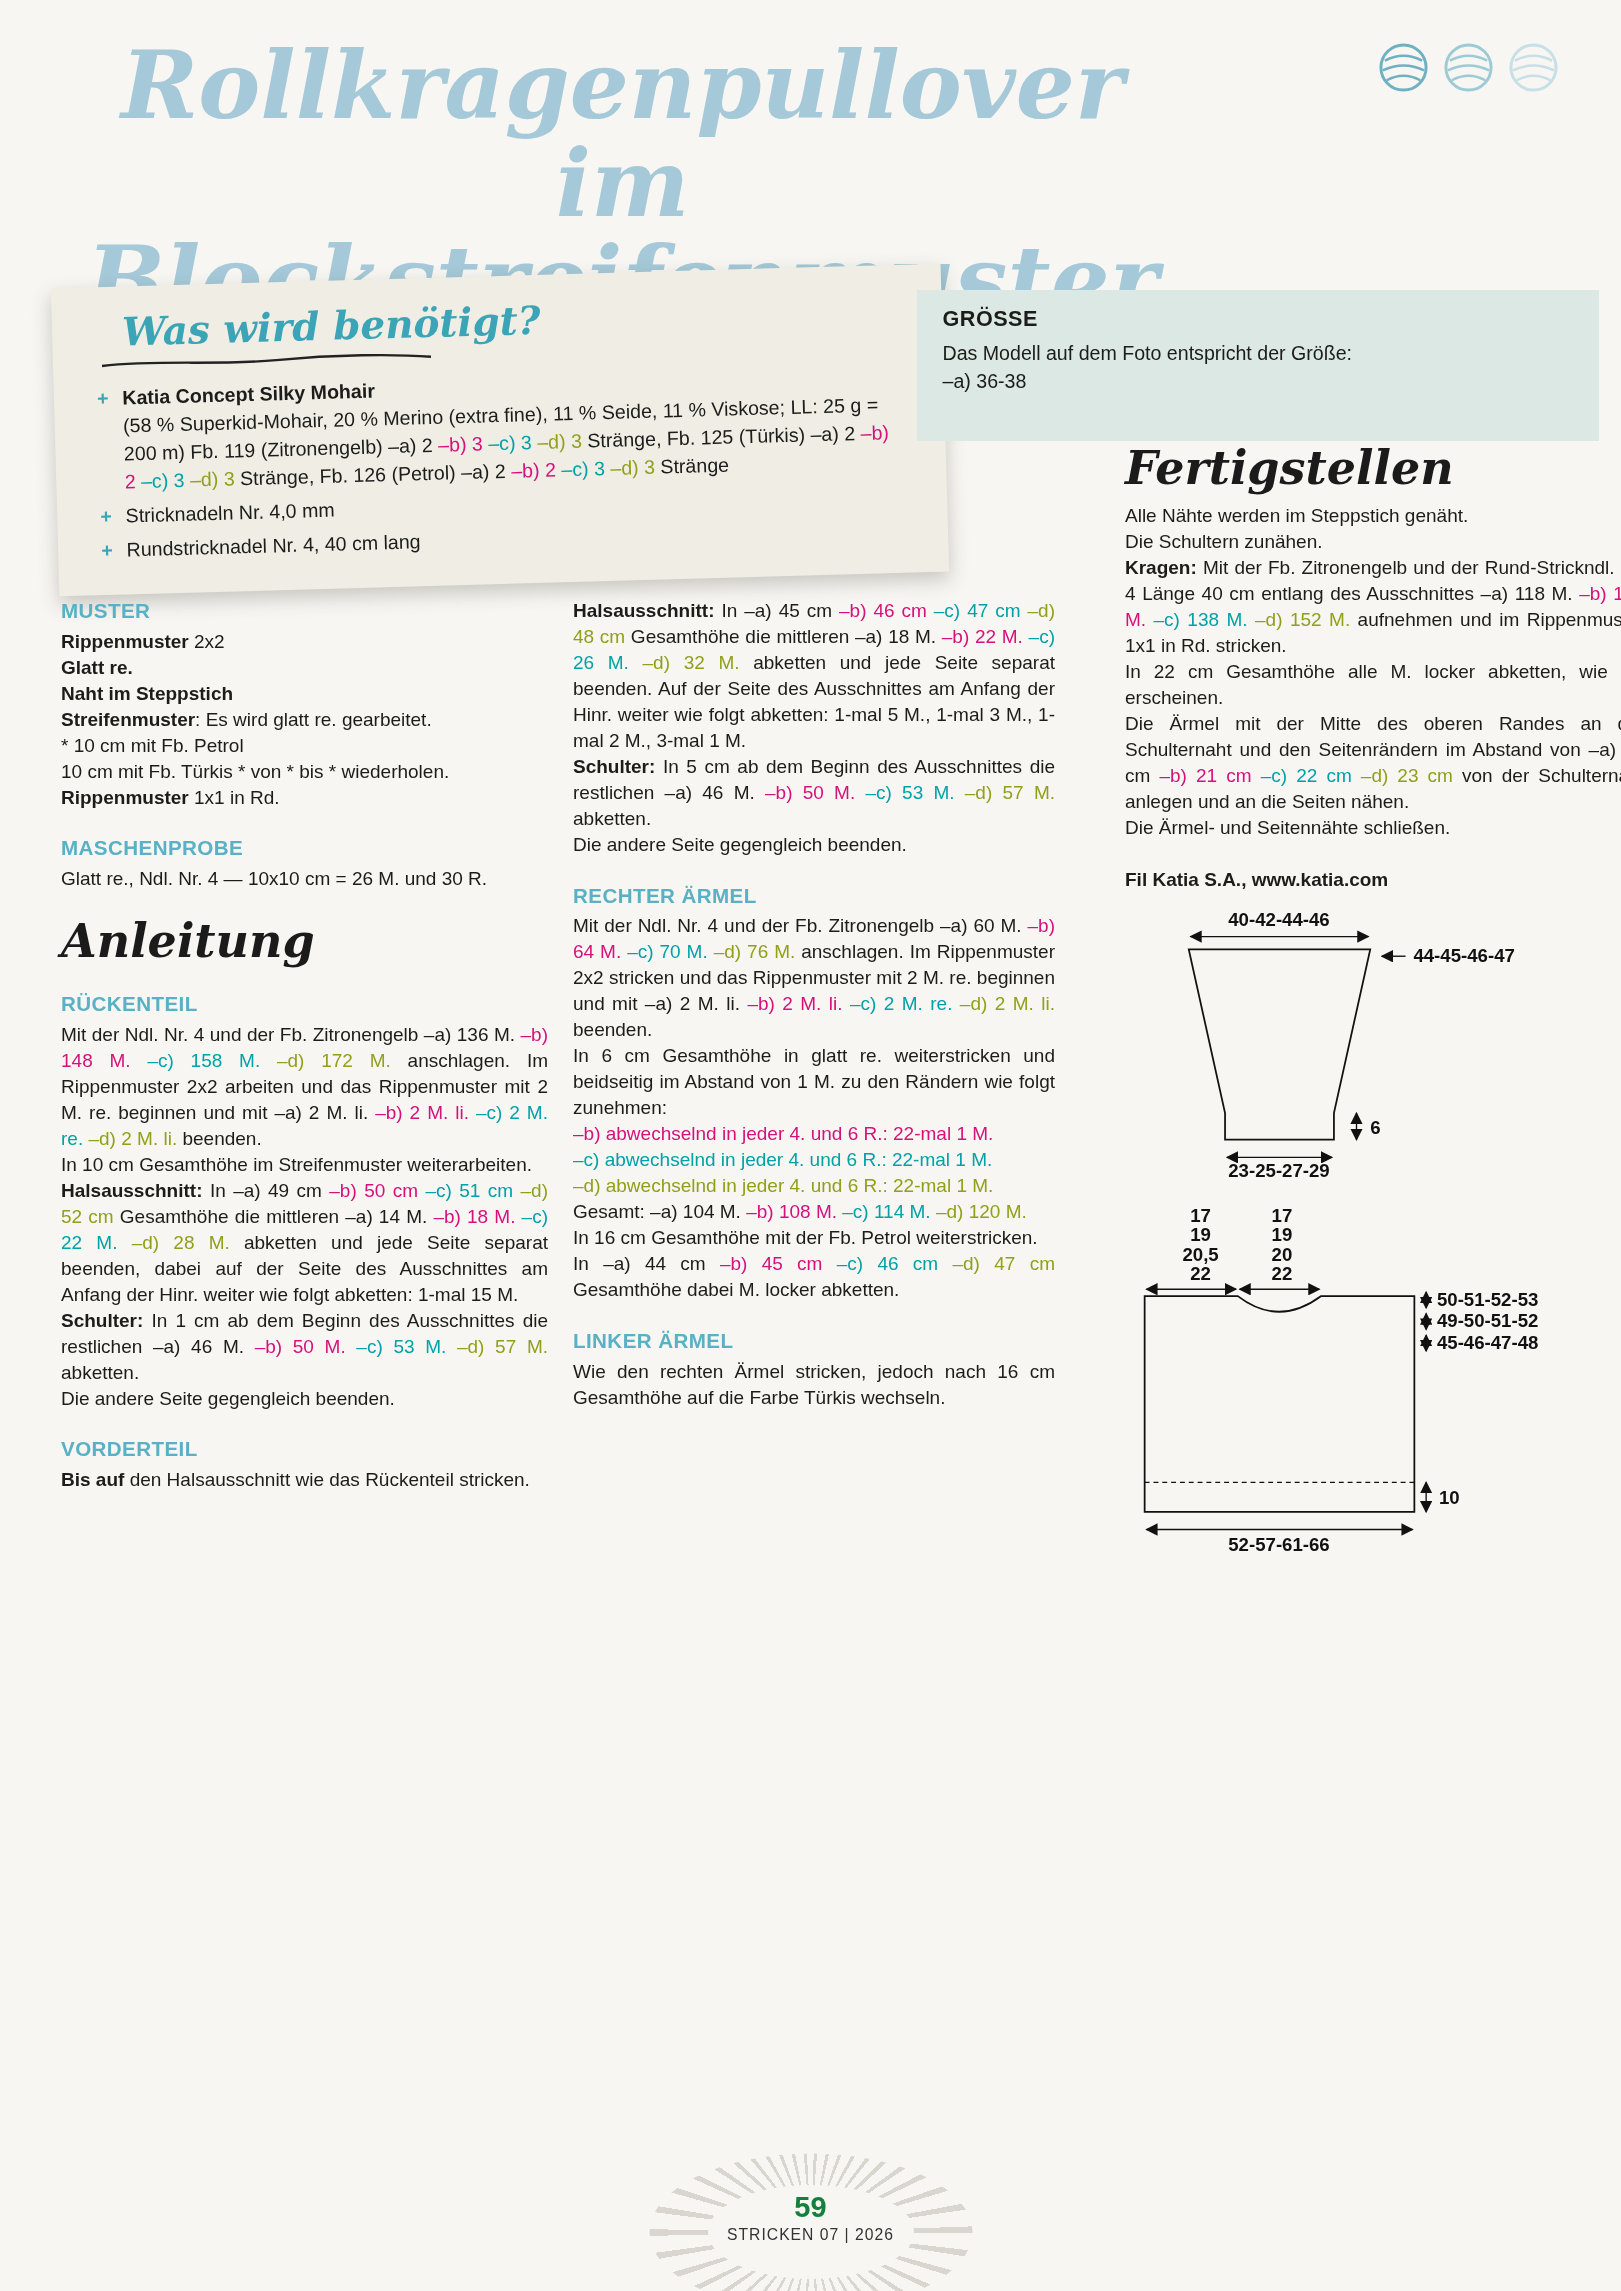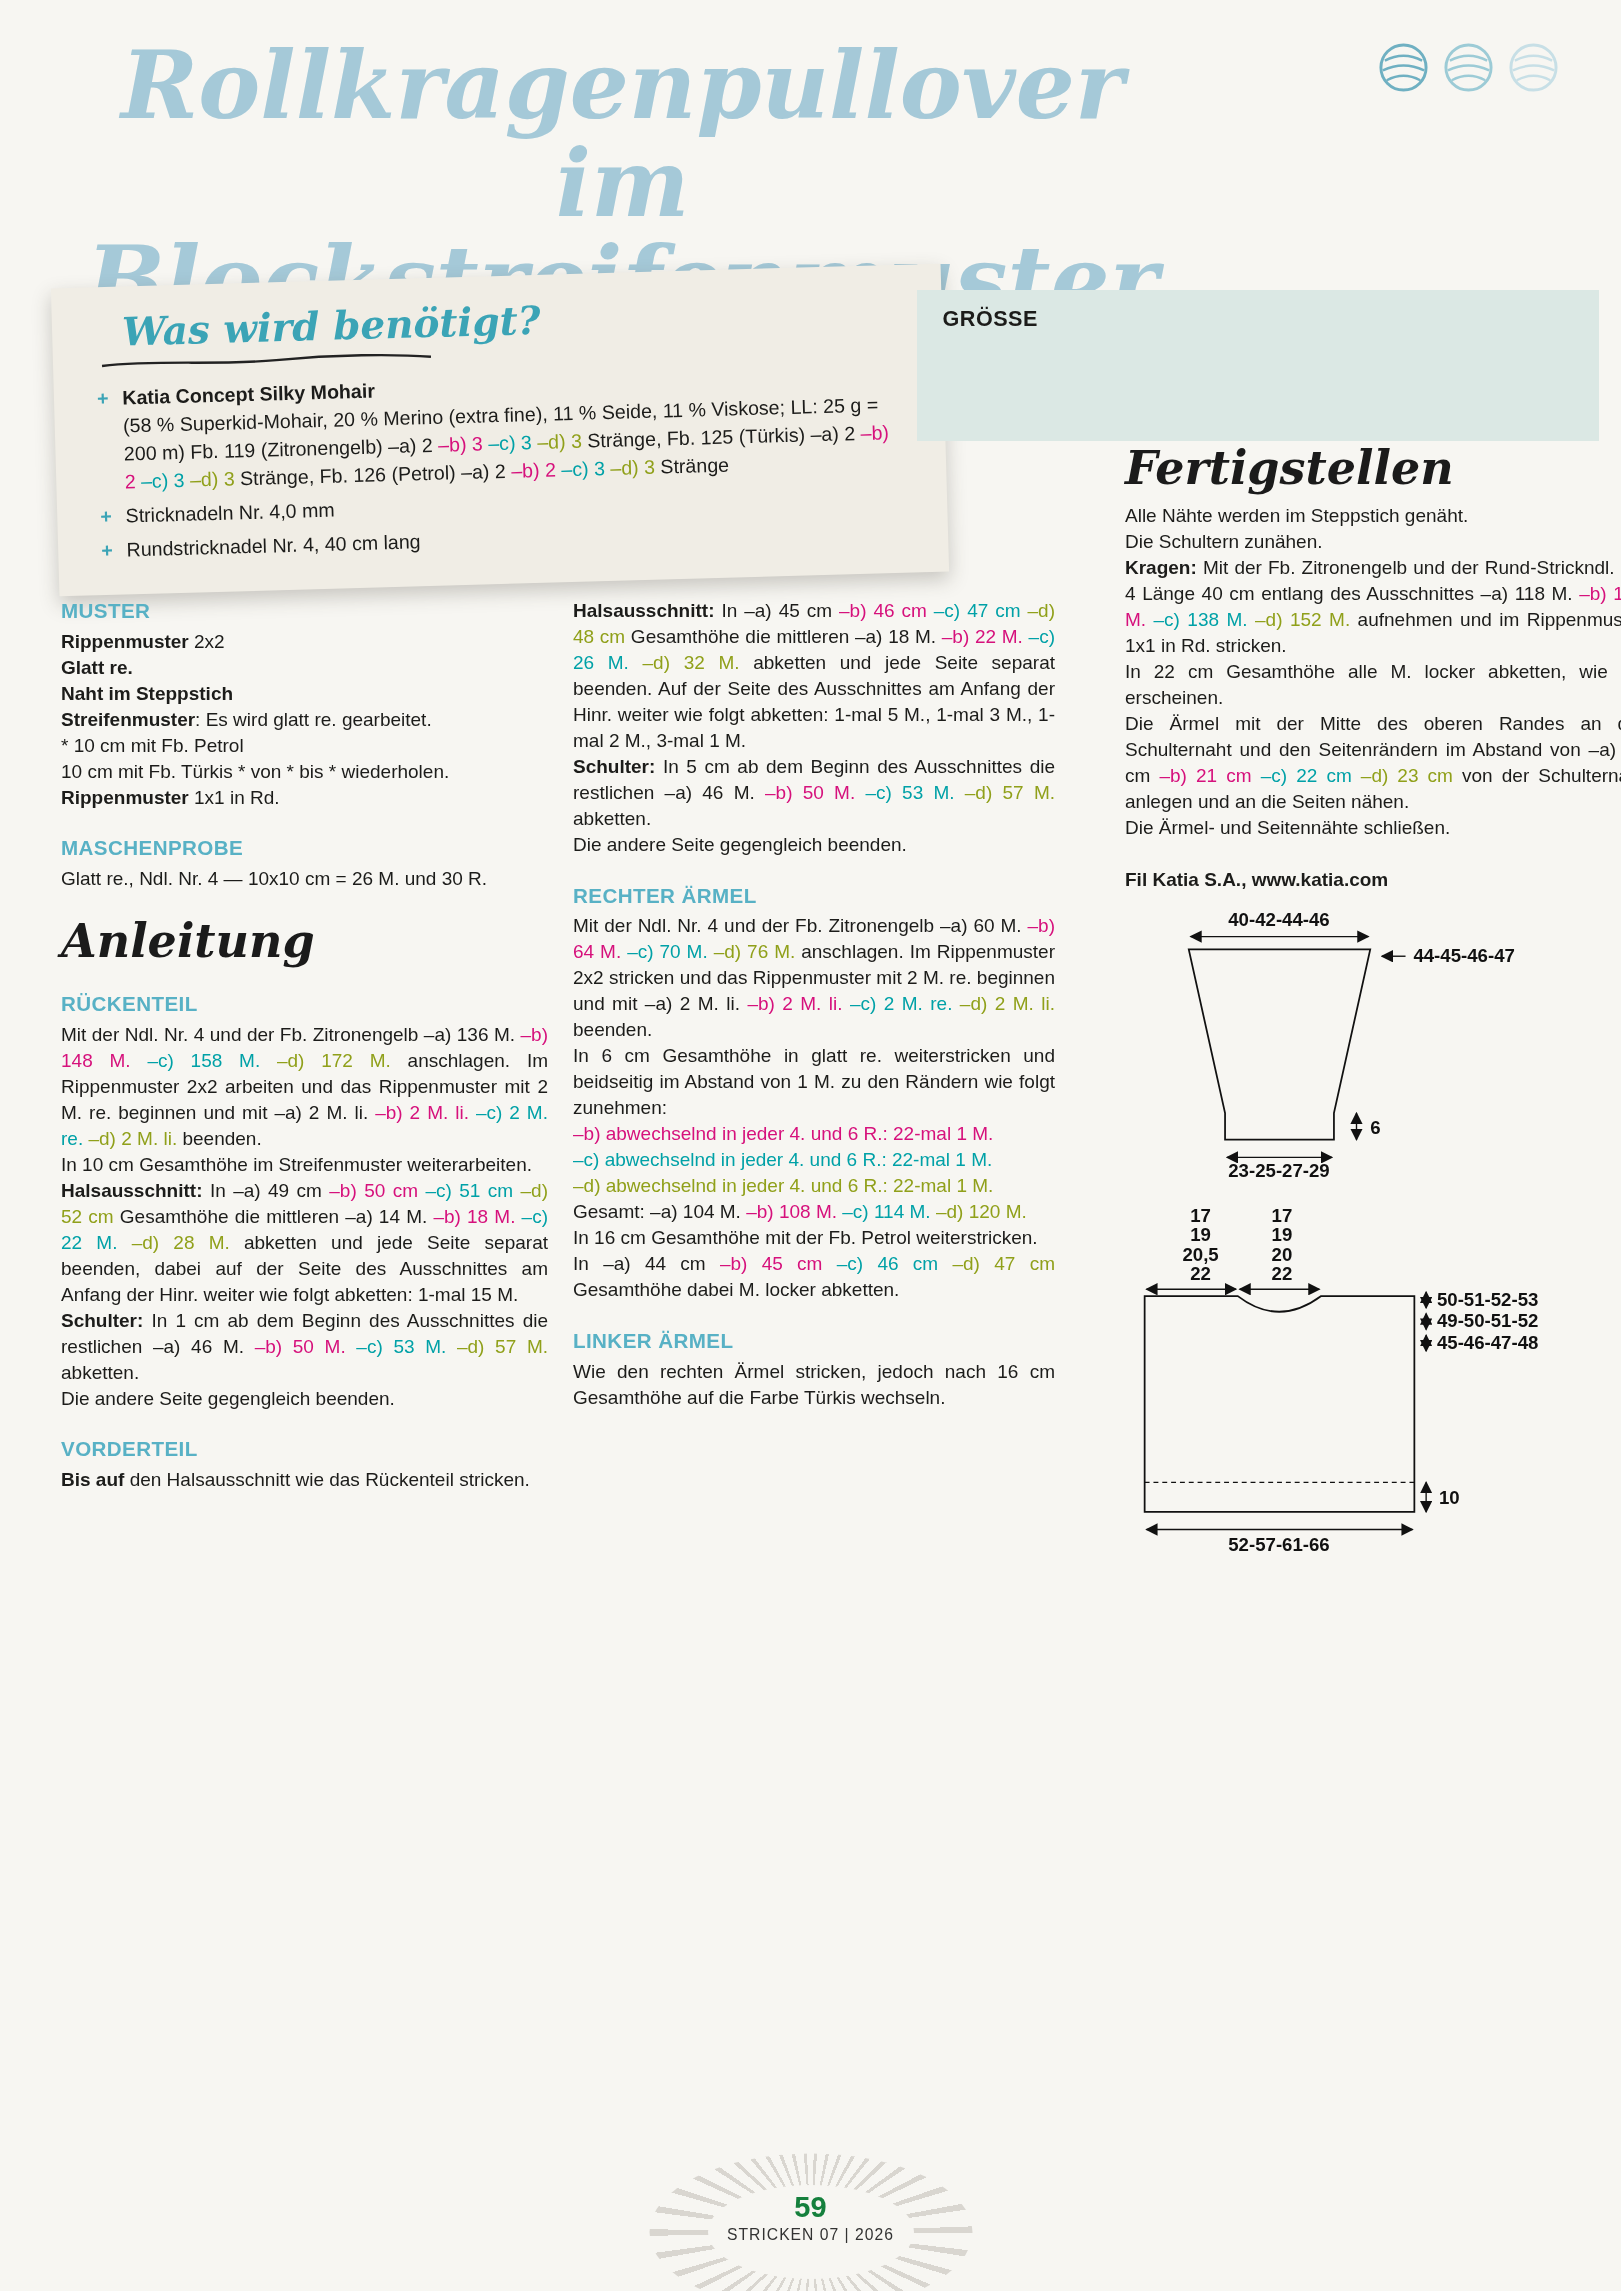--- a/index.html
+++ b/index.html
@@ -108,20 +108,21 @@
       </div>
       <div class="mat-item">
         <span class="plus">+</span>
         <div><span>Rundstricknadel Nr. 4, 40 cm lang</span></div>
       </div>
     </div>
   </div>
 
   <div class="sizebox">
     <div class="gh">GRÖSSE</div>
+    <div class="gl"><span>Das Modell auf dem Foto entspricht der Größe:</span><br><span>–a) 36-38</span></div>
   </div>
 
   <div class="col col-left">
     <div class="sec-h first">MUSTER</div>
     <div>
         <p class="para"><span class="bold">Rippenmuster</span><span> 2x2</span></p>
         <p class="para"><span class="bold">Glatt re.</span></p>
         <p class="para"><span class="bold">Naht im Steppstich</span></p>
         <p class="para"><span class="bold">Streifenmuster</span><span>: Es wird glatt re. gearbeitet.</span></p>
         <p class="para"><span>* 10 cm mit Fb. Petrol</span></p>

